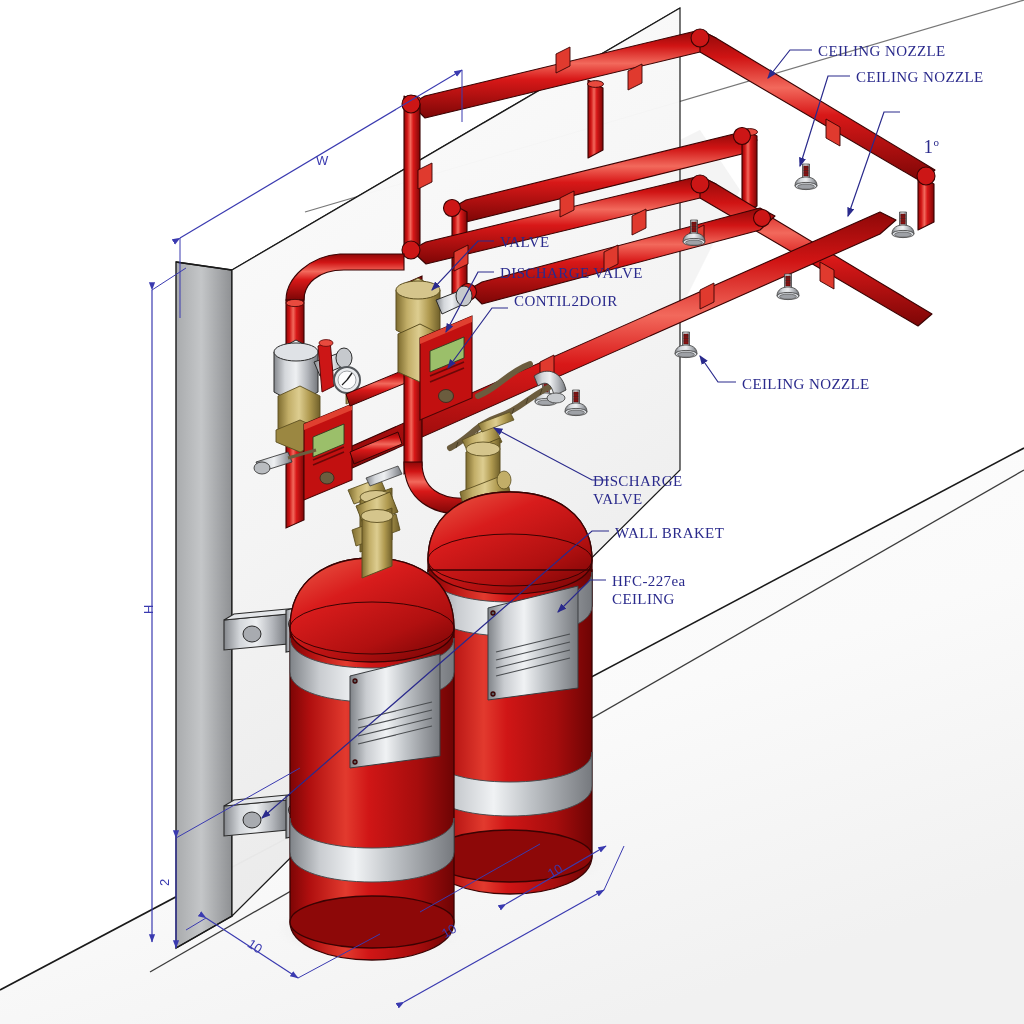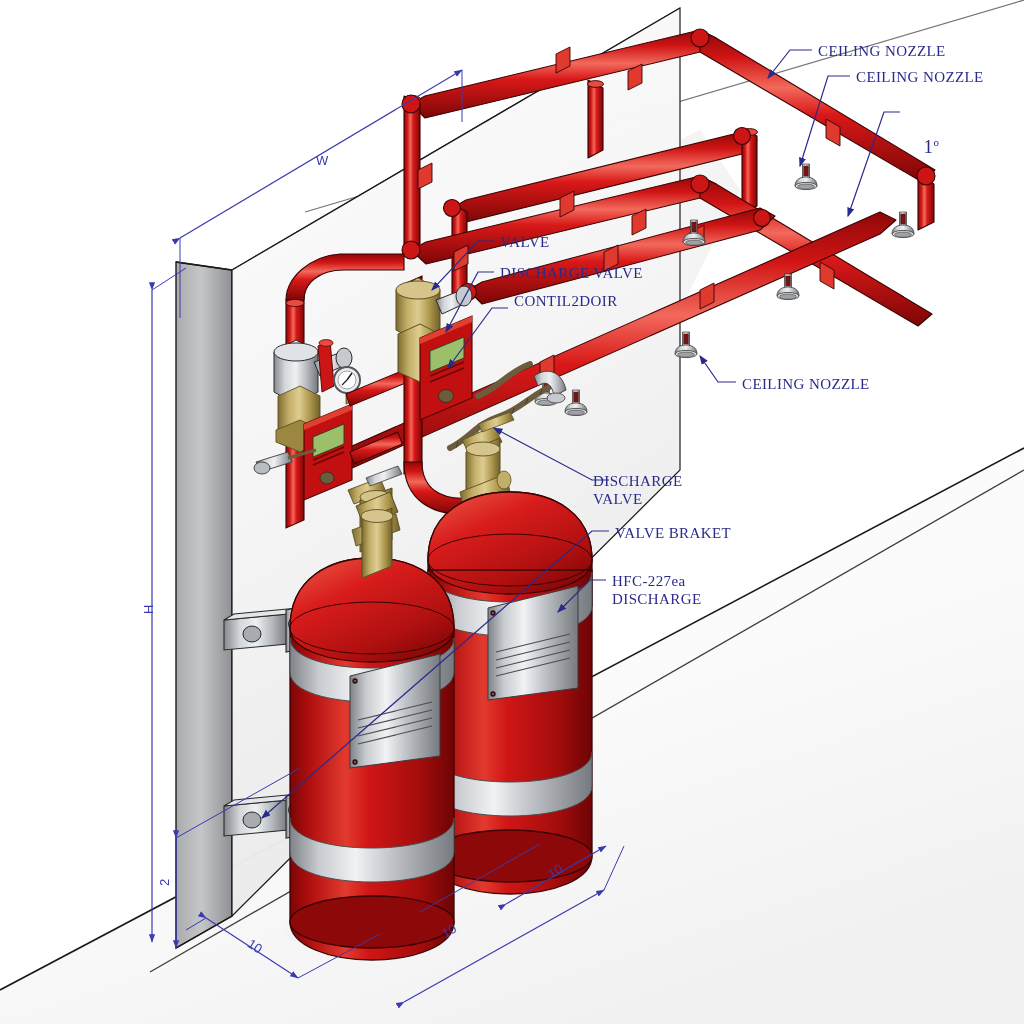--- a/index.html
+++ b/index.html
@@ -497,24 +497,24 @@
 
   <div class="anno" style="left:500px; top:256px;">DISCHARGE VALVE</div>
 
   <div class="anno" style="left:514px; top:284px;">CONTIL2DOIR</div>
 
   <div class="anno" style="left:742px; top:367px;">CEILING NOZZLE</div>
 
   <div class="anno" style="left:593px; top:464px;">DISCHARGE
 VALVE</div>
 
-  <div class="anno" style="left:615px; top:516px;">VALVE BRAKET</div>
+  <div class="anno" style="left:615px; top:516px;">WALL BRAKET</div>
 
   <div class="anno" style="left:612px; top:564px;">HFC-227ea
-DISCHARGE</div>
+CEILING</div>
 
   <div class="dim" style="left:316px; top:153px;">W</div>
 
   <div class="dim" style="left:141px; top:614px; transform:rotate(-90deg); transform-origin:left top;">H</div>
 
   <div class="dim" style="left:157px; top:886px; transform:rotate(-90deg); transform-origin:left top;">2</div>
 
   <div class="dim" style="left:253px; top:936px; transform:rotate(33deg); transform-origin:left top;">10</div>
 
   <div class="dim" style="left:439px; top:928px; transform:rotate(-30deg); transform-origin:left top;">10</div>

